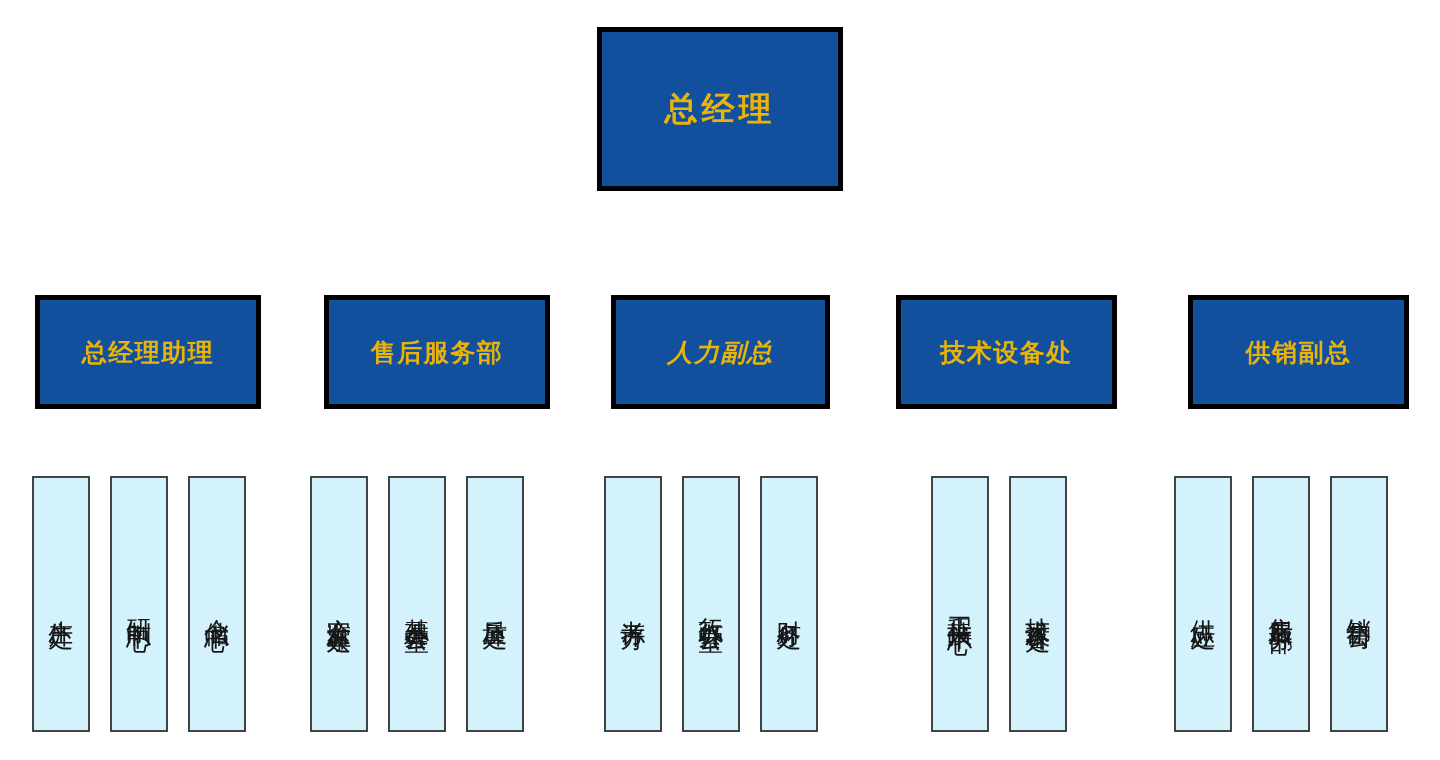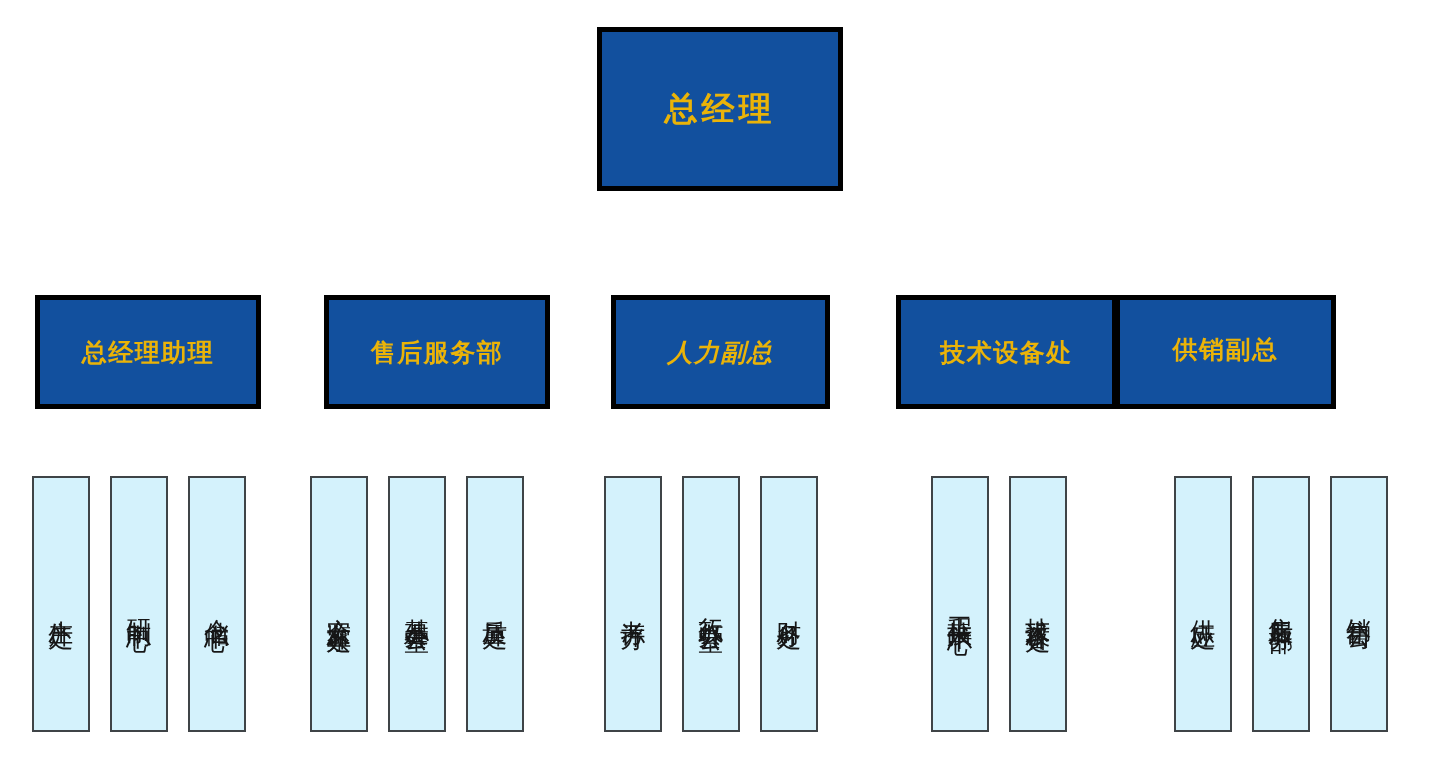--- a/index.html
+++ b/index.html
@@ -48,21 +48,21 @@
     top: 250px;
     height: 114px;
     font-size: 25px;
     letter-spacing: 0.06em;
     margin-top: 45px;
   }
   .l2-0 { left: 35px;   width: 226px; }
   .l2-1 { left: 324px;  width: 226px; }
   .l2-2 { left: 611px;  width: 219px; font-style: italic; }
   .l2-3 { left: 896px;  width: 221px; }
-  .l2-4 { left: 1115px; width: 221px; font-family: Liberation Mono, monospace; }
+  .l2-4 { left: 1188px; width: 221px; }
 
   
   .dept-group {
     position: absolute;
     top: 476px;
     height: 256px;
     display: flex;
     gap: 20px;
   }
   .dg-0 { left: 32px; }

